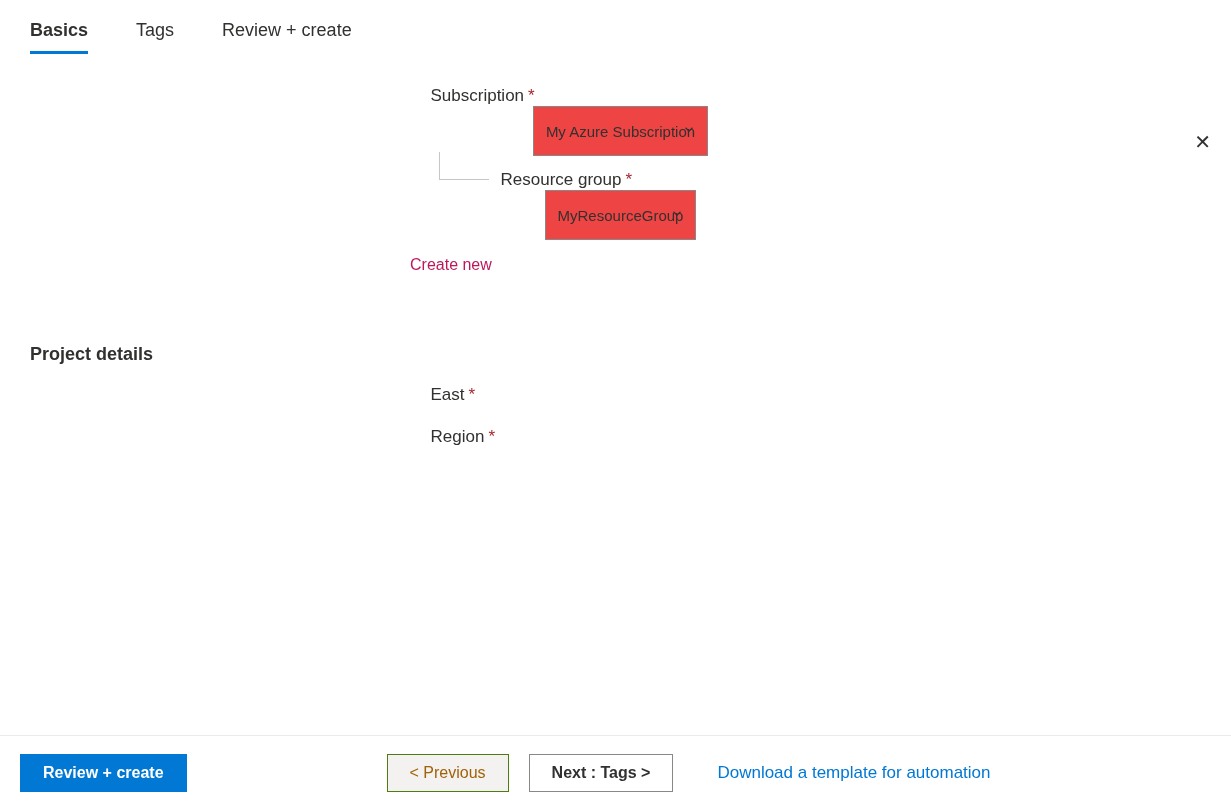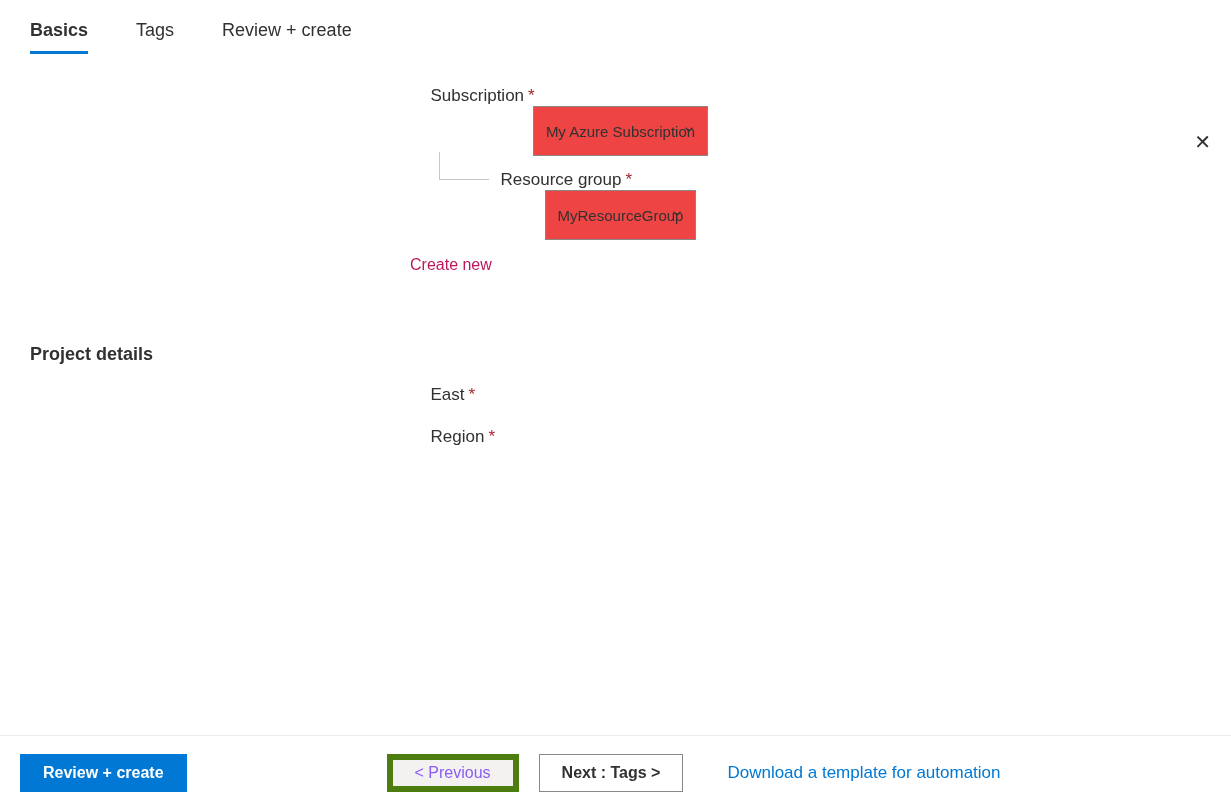--- a/index.html
+++ b/index.html
@@ -164,22 +164,22 @@
       font-family: inherit;
     }
     .btn.primary {
       background: #0078d4;
       color: #ffffff;
       border: 1px solid #0078d4;
       font-weight: 600;
     }
     .btn.disabled {
       background: #f3f2f1;
-      color: #8b5cf6;
-      border: 6px solid #4d7c0f;
+      color: #a16207;
+      border: 1px solid #4d7c0f;
       cursor: default;
       text-align: center;
     }
     .btn.next {
       font-weight: 600;
       color: #323130;
     }
     .footer-spacer {
       width: 160px;
     }

